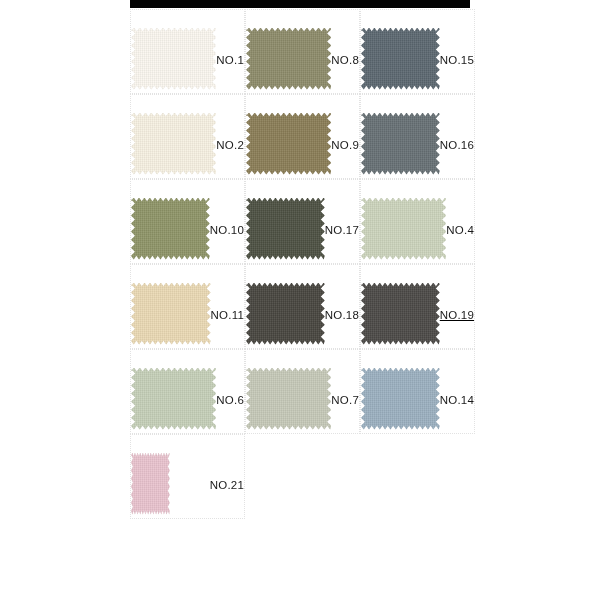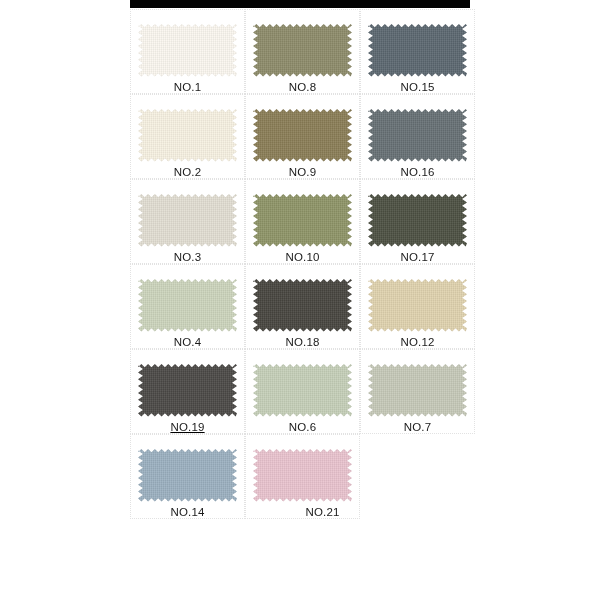--- a/index.html
+++ b/index.html
@@ -38,21 +38,20 @@
     grid-auto-rows: 85px;
   }
 
   .swatch-cell {
     position: relative;
     width: 115px;
     height: 85px;
     border: 1px dotted #e2e2e2;
     background: #ffffff;
     display: flex;
-    flex-direction: column;
     align-items: center;
     justify-content: flex-start;
     padding-top: 14px;
   }
 
   
   .chip-wrap {
     width: 99px;
     height: 62px;
     position: relative;
@@ -136,54 +135,48 @@
       <div class="swatch-label" style="color: rgb(26, 26, 26);">NO.9</div>
     </div>
     <div class="swatch-cell" style="border-color: rgb(226, 226, 226); text-align: right;">
       <div class="chip-wrap">
         <div class="chip" style="background-color: rgb(102, 112, 116);"></div>
       </div>
       <div class="swatch-label" style="color: rgb(26, 26, 26);">NO.16</div>
     </div>
     <div class="swatch-cell" style="border-color: rgb(226, 226, 226);">
       <div class="chip-wrap">
-        <div class="chip" style="background-color: rgb(226, 222, 210);"></div>
-      </div>
-      <div class="swatch-label" style="color: rgb(26, 26, 26);">NO.3</div>
-    </div>
-    <div class="swatch-cell" style="border-color: rgb(226, 226, 226);">
-      <div class="chip-wrap">
         <div class="chip" style="background-color: rgb(142, 148, 103);"></div>
       </div>
       <div class="swatch-label" style="color: rgb(26, 26, 26);">NO.10</div>
     </div>
     <div class="swatch-cell" style="border-color: rgb(226, 226, 226);">
       <div class="chip-wrap">
         <div class="chip" style="background-color: rgb(76, 80, 66);"></div>
       </div>
       <div class="swatch-label" style="color: rgb(26, 26, 26);">NO.17</div>
     </div>
     <div class="swatch-cell" style="border-color: rgb(226, 226, 226);">
       <div class="chip-wrap">
         <div class="chip" style="background-color: rgb(204, 212, 188);"></div>
       </div>
       <div class="swatch-label" style="color: rgb(26, 26, 26);">NO.4</div>
     </div>
     <div class="swatch-cell" style="border-color: rgb(226, 226, 226);">
       <div class="chip-wrap">
+        <div class="chip" style="background-color: rgb(234, 217, 180);"></div>
+      </div>
+      <div class="swatch-label" style="color: rgb(26, 26, 26);">NO.11</div>
+    </div>
+    <div class="swatch-cell" style="border-color: rgb(226, 226, 226);">
+      <div class="chip-wrap">
         <div class="chip" style="background-color: rgb(71, 69, 63);"></div>
       </div>
       <div class="swatch-label" style="color: rgb(26, 26, 26);">NO.18</div>
     </div>
-    <div class="swatch-cell" style="border-color: rgb(226, 226, 226);">
-      <div class="chip-wrap">
-        <div class="chip" style="background-color: rgb(224, 210, 174);"></div>
-      </div>
-      <div class="swatch-label" style="color: rgb(26, 26, 26);">NO.12</div>
-    </div>
     <div class="swatch-cell" style="border-color: rgb(226, 226, 226); text-decoration: underline;">
       <div class="chip-wrap">
         <div class="chip" style="background-color: rgb(75, 73, 70);"></div>
       </div>
       <div class="swatch-label" style="color: rgb(26, 26, 26);">NO.19</div>
     </div>
     <div class="swatch-cell" style="border-color: rgb(226, 226, 226);">
       <div class="chip-wrap">
         <div class="chip" style="background-color: rgb(197, 207, 184);"></div>
       </div>

